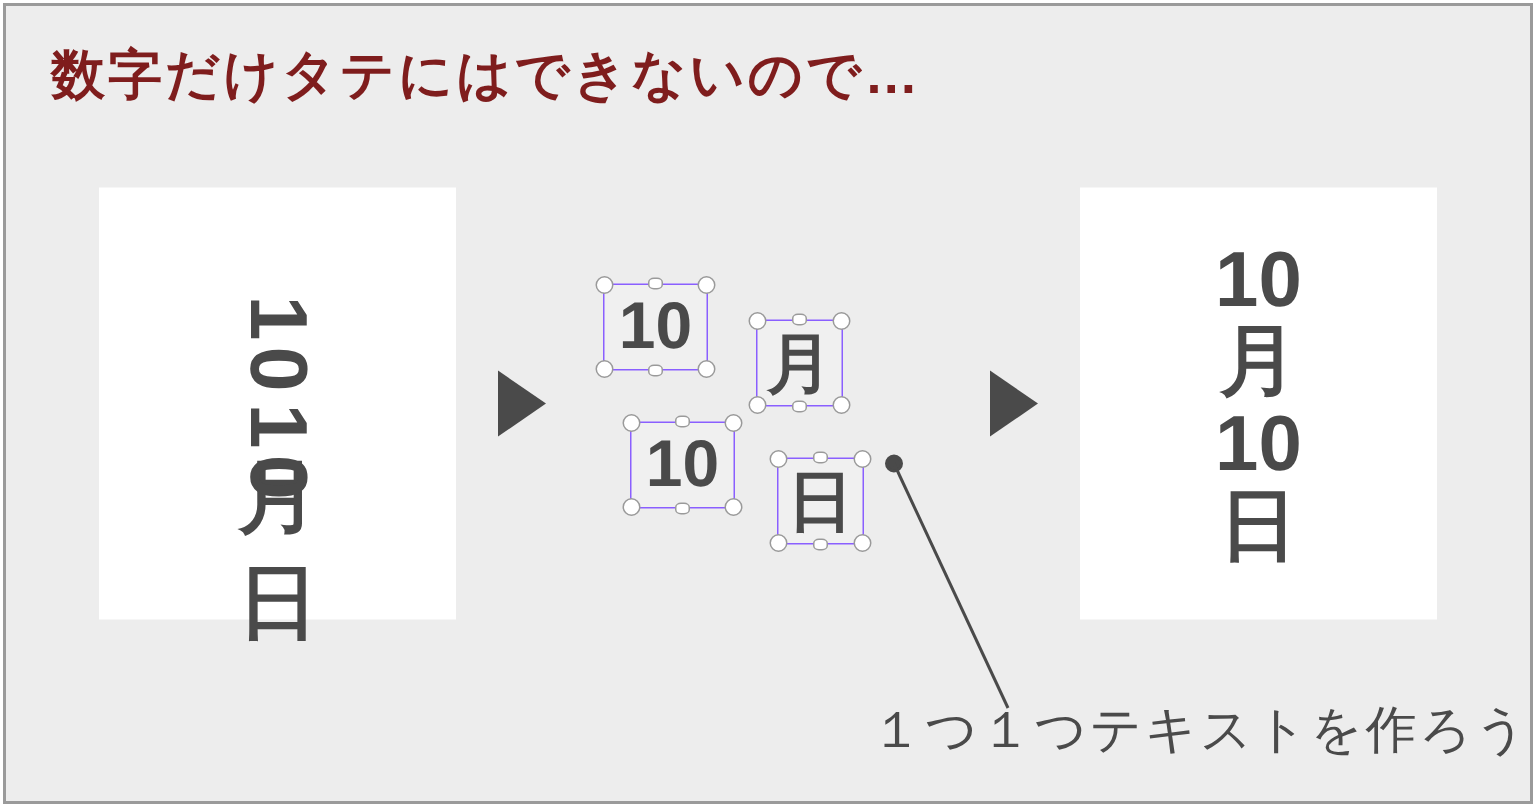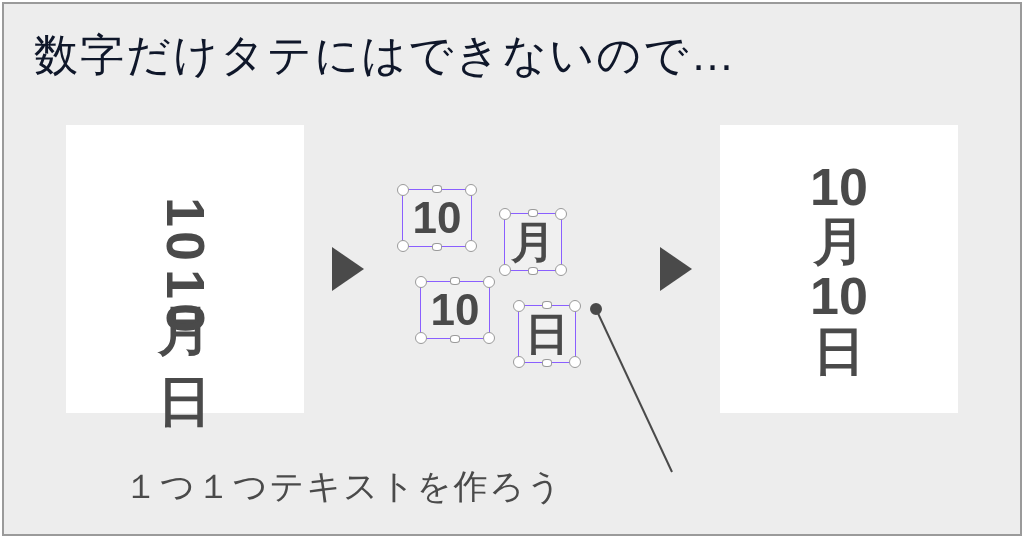--- a/index.html
+++ b/index.html
@@ -14,24 +14,24 @@
     height: 534px;
     margin: 2px;
     border: 2px solid #9a9a9a;
     background: #ededed;
     position: relative;
   }
   .title {
     position: absolute;
     top: 22px;
     left: 30px;
-    font-size: 44px;
-    font-weight: 400;
+    font-size: 36px;
+    font-weight: 700;
     letter-spacing: 2px;
-    color: #0f172a;
+    color: #7f1d1d;
   }
   .stage {
     position: absolute;
     top: 110px;
     left: 0; right: 0;
     height: 310px;
     display: flex;
     align-items: center;
     justify-content: center;
     gap: 28px;
@@ -109,21 +109,21 @@
     stroke-width: 2;
     fill: none;
   }
   .leader-dot {
     fill: #4a4a4a;
   }
   .caption {
     position: absolute;
     bottom: 24px;
     left: 0; right: 0;
-    text-align: left;
+    text-align: right;
     font-size: 34px;
     font-weight: 500;
     letter-spacing: 2px;
     color: #4a4a4a;
     padding-left: 120px;
   }
 </style>
 </head>
 <body>
 

